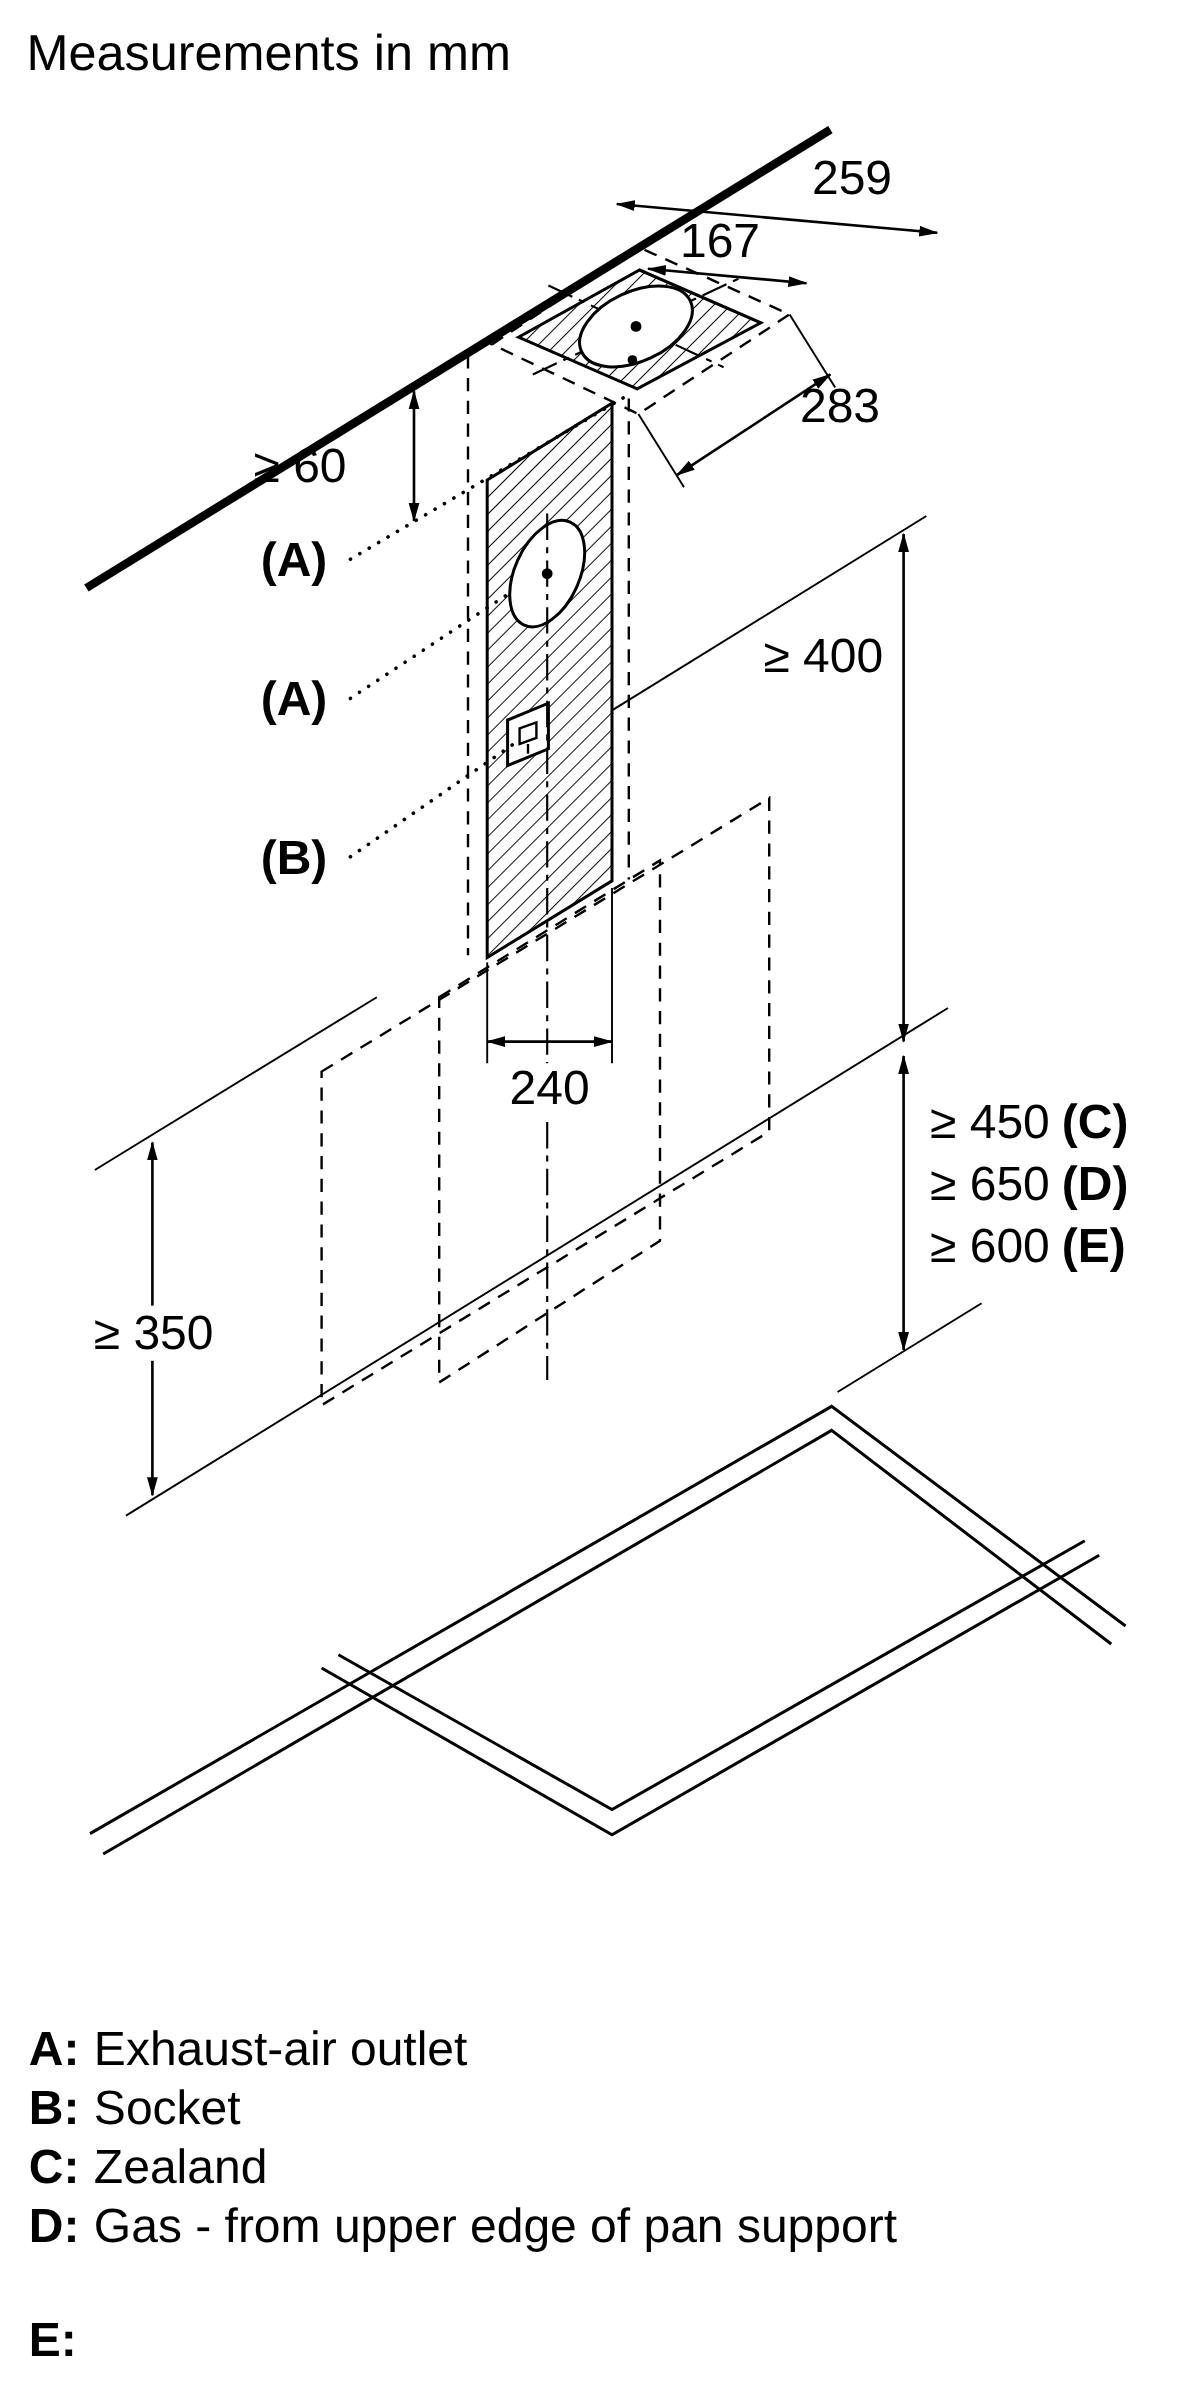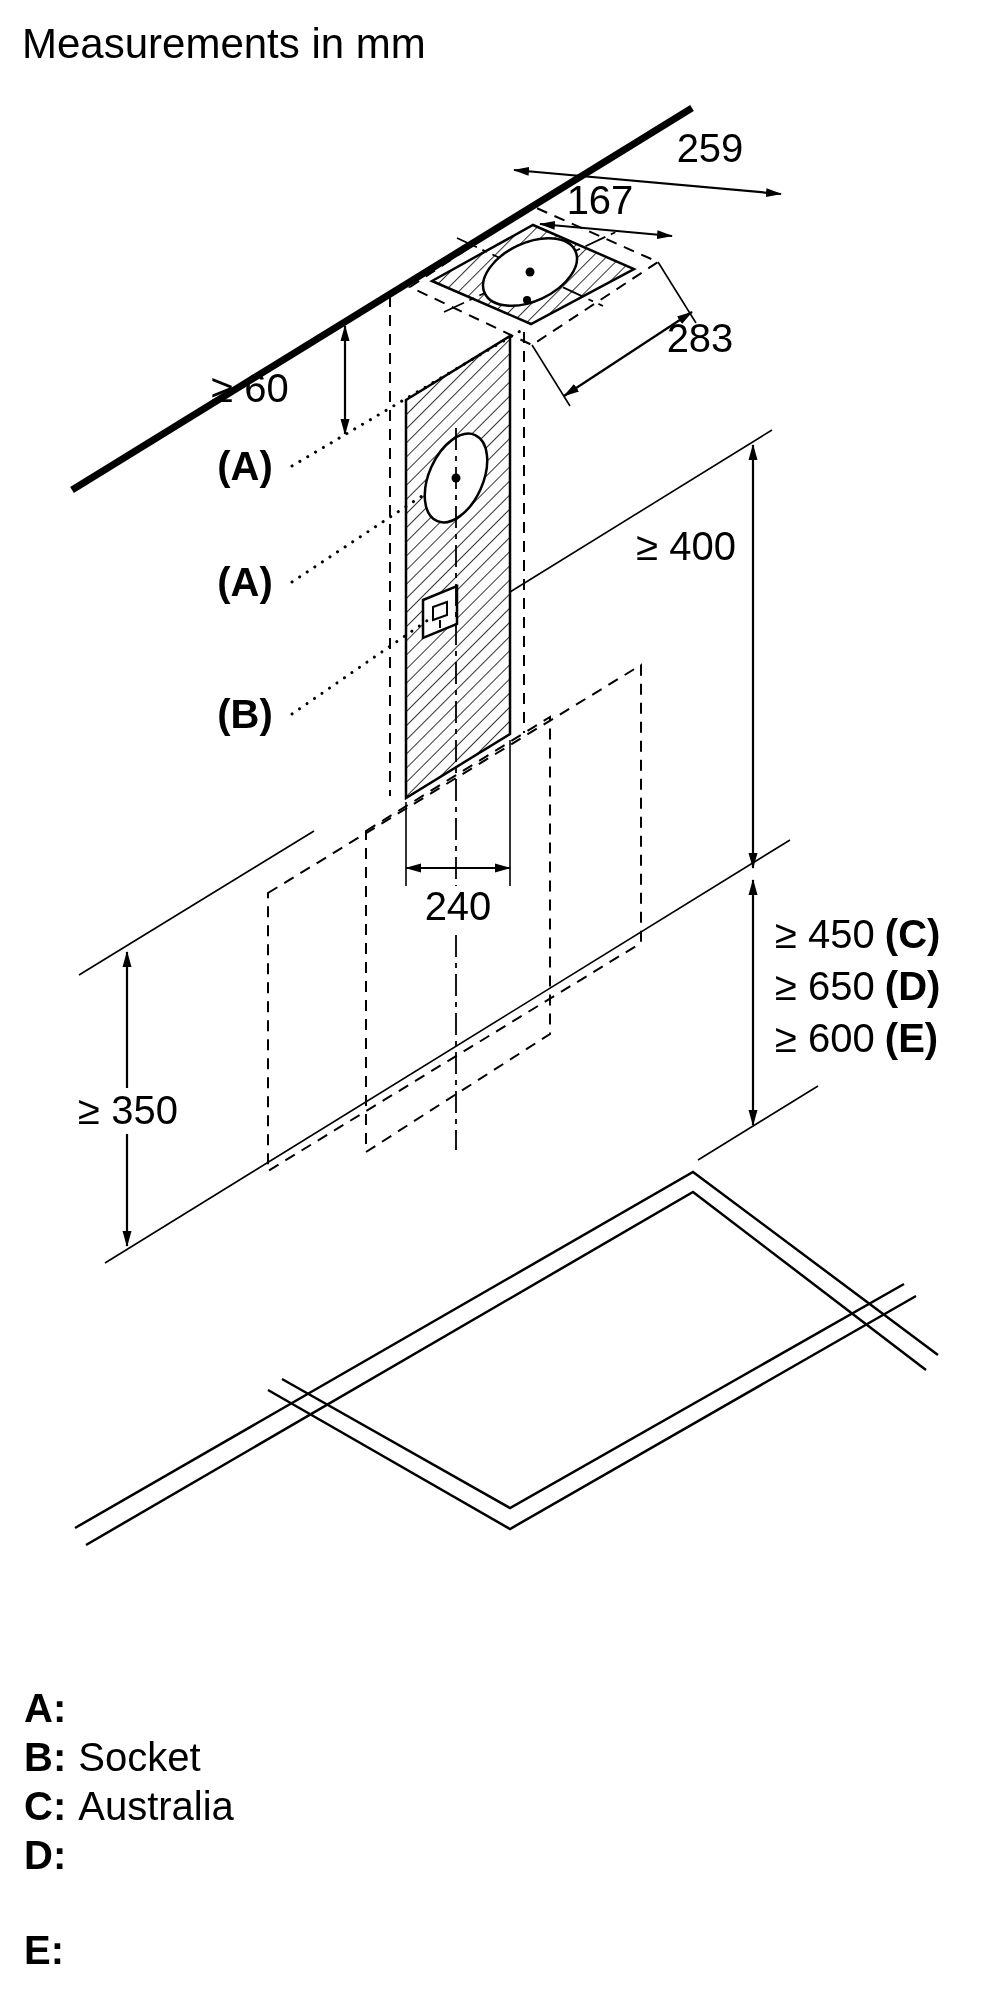--- a/index.html
+++ b/index.html
@@ -114,30 +114,32 @@
 
     <polyline class="counter" points="75,1528 693,1172 938,1355"></polyline>
     <polyline class="counter" points="86,1545 693,1192 926,1370"></polyline>
     <polyline class="counter" points="268,1390 510,1529 916,1296"></polyline>
     <polyline class="counter" points="282,1379 510,1508 904,1284"></polyline>
   </svg>
 
   <div class="legend">
     <div class="legend-row">
       <span class="lkey">A:</span>
+      <span class="lval">Exhaust-air outlet</span>
     </div>
     <div class="legend-row">
       <span class="lkey">B:</span>
       <span class="lval">Socket</span>
     </div>
     <div class="legend-row">
       <span class="lkey">C:</span>
-      <span class="lval">Australia</span>
+      <span class="lval">Zealand</span>
     </div>
     <div class="legend-row">
       <span class="lkey">D:</span>
+      <span class="lval">Gas - from upper edge of pan support</span>
     </div>
     <div class="legend-row legend-row-e">
       <span class="lkey">E:</span>
     </div>
   </div>
 
 </div>
 
 </body></html>

